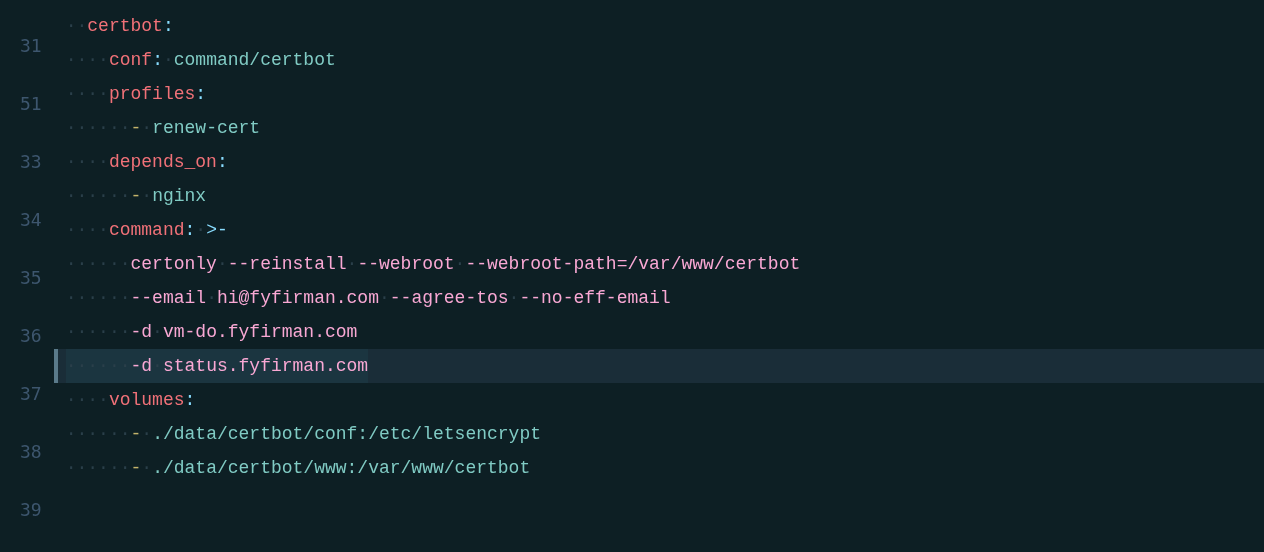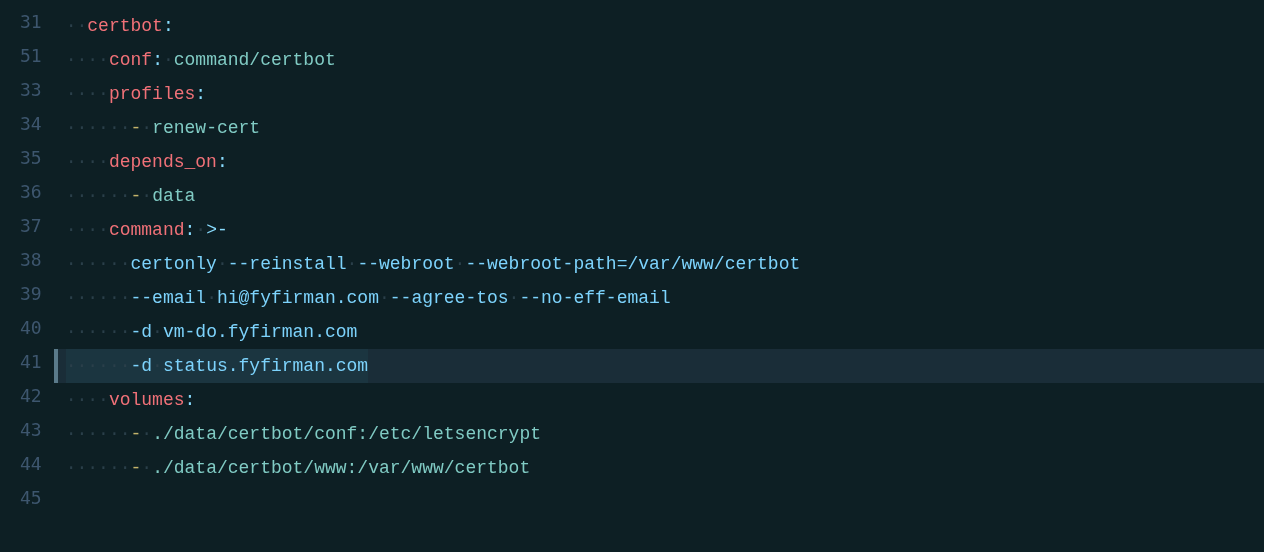--- a/index.html
+++ b/index.html
@@ -24,20 +24,21 @@
       padding: 5px 12px 5px 20px;
       text-align: right;
       color: #3d566e;
       user-select: none;
       border-right: none;
     }
     .gutter .line-num {
       display: block;
       height: 34px;
       line-height: 34px;
+      margin-top: 24px;
     }
     .code {
       flex: 1;
       padding: 9px 0;
       position: relative;
       font-family: Liberation Mono, monospace;
     }
     .line {
       height: 34px;
       line-height: 34px;
@@ -69,21 +70,21 @@
     .value-green {
       color: #80cbc4;
     }
     .punct {
       color: #89ddff;
     }
     .dash-yellow {
       color: #c3b36b;
     }
     .text-green {
-      color: #7dd3fc;
+      color: #f9a8d4;
     }
     .selection-bg {
       background-color: #1b3540;
       display: inline-block;
     }
   </style>
 </head>
 <body>
 
 <div class="editor">
@@ -103,21 +104,21 @@
     <span class="line-num">43</span>
     <span class="line-num">44</span>
     <span class="line-num">45</span>
   </div>
   <div class="code">
     <div class="line"><span class="indent-guide">··</span><span class="key-red">certbot</span><span class="punct">:</span></div>
     <div class="line"><span class="indent-guide">····</span><span class="key-red">conf</span><span class="punct">:</span><span class="dot">·</span><span class="value-green">command/certbot</span></div>
     <div class="line"><span class="indent-guide">····</span><span class="key-red">profiles</span><span class="punct">:</span></div>
     <div class="line"><span class="indent-guide">······</span><span class="dash-yellow">-</span><span class="dot">·</span><span class="value-green">renew-cert</span></div>
     <div class="line"><span class="indent-guide">····</span><span class="key-red">depends_on</span><span class="punct">:</span></div>
-    <div class="line"><span class="indent-guide">······</span><span class="dash-yellow">-</span><span class="dot">·</span><span class="value-green">data</span></div>
+    <div class="line"><span class="indent-guide">······</span><span class="dash-yellow">-</span><span class="dot">·</span><span class="value-green">nginx</span></div>
     <div class="line"><span class="indent-guide">····</span><span class="key-red">command</span><span class="punct">:</span><span class="dot">·</span><span class="punct">&gt;-</span></div>
     <div class="line"><span class="indent-guide">······</span><span class="text-green">certonly</span><span class="dot">·</span><span class="text-green">--reinstall</span><span class="dot">·</span><span class="text-green">--webroot</span><span class="dot">·</span><span class="text-green">--webroot-path=/var/www/certbot</span></div>
     <div class="line"><span class="indent-guide">······</span><span class="text-green">--email</span><span class="dot">·</span><span class="text-green">hi@fyfirman.com</span><span class="dot">·</span><span class="text-green">--agree-tos</span><span class="dot">·</span><span class="text-green">--no-eff-email</span></div>
     <div class="line"><span class="indent-guide">······</span><span class="text-green">-d</span><span class="dot">·</span><span class="text-green">vm-do.fyfirman.com</span></div>
     <div class="line highlighted"><span class="selection-bg"><span class="indent-guide">······</span><span class="text-green">-d</span><span class="dot">·</span><span class="text-green">status.fyfirman.com</span></span></div>
     <div class="line"><span class="indent-guide">····</span><span class="key-red">volumes</span><span class="punct">:</span></div>
     <div class="line"><span class="indent-guide">······</span><span class="dash-yellow">-</span><span class="dot">·</span><span class="value-green">./data/certbot/conf:/etc/letsencrypt</span></div>
     <div class="line"><span class="indent-guide">······</span><span class="dash-yellow">-</span><span class="dot">·</span><span class="value-green">./data/certbot/www:/var/www/certbot</span></div>
   </div>
 </div>

